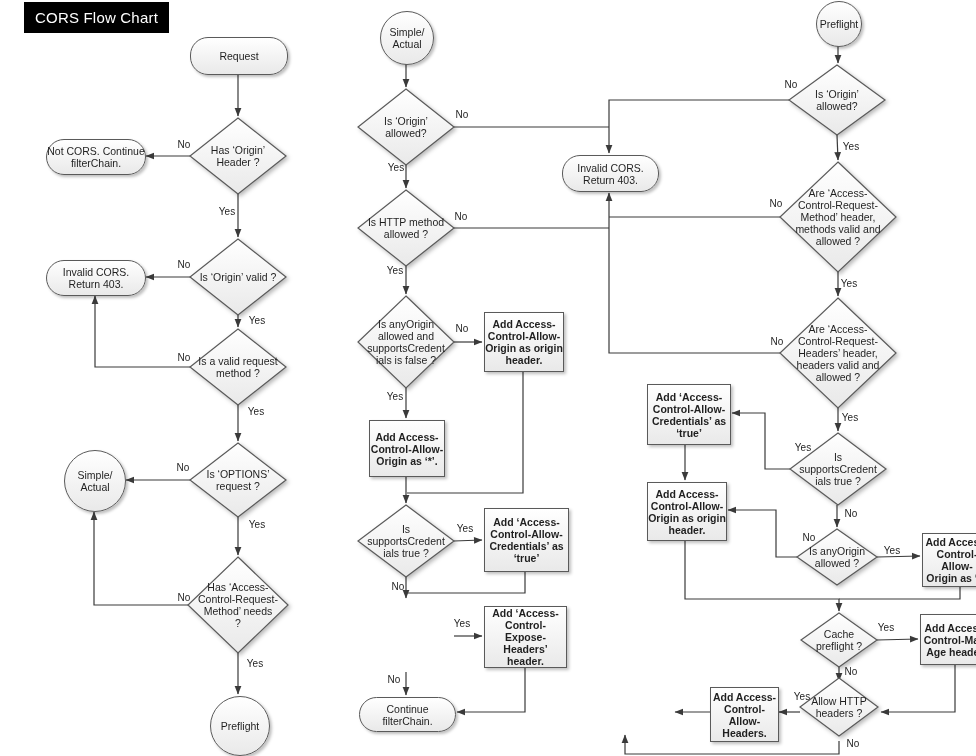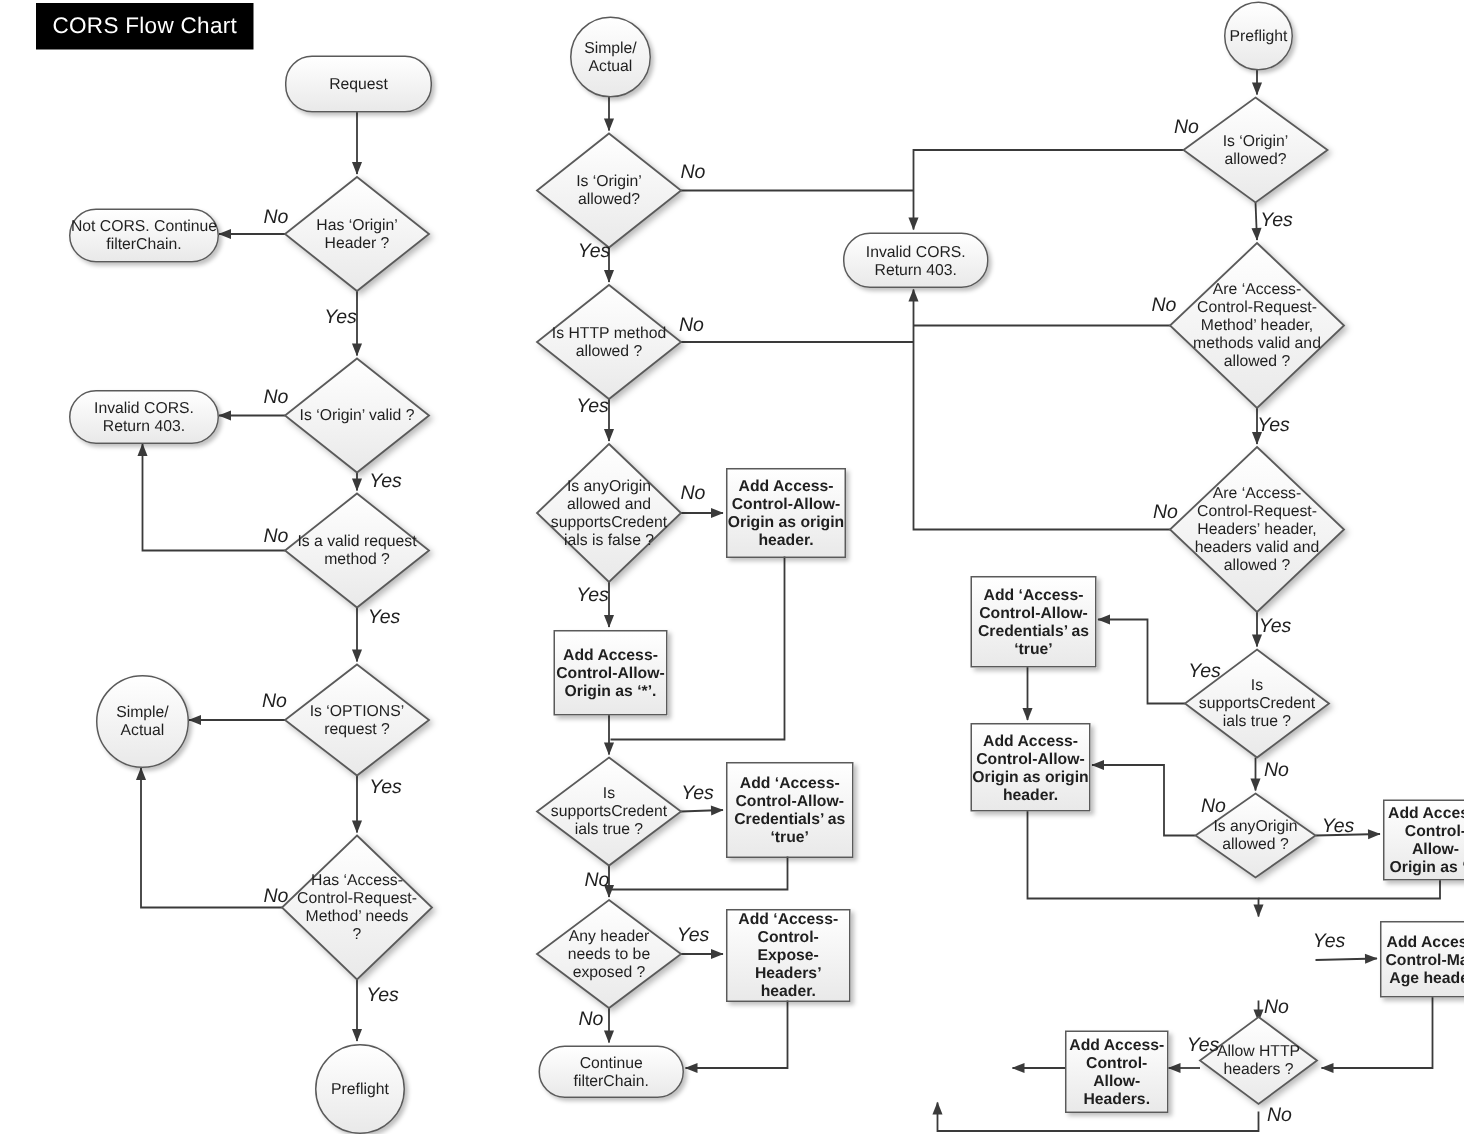--- a/index.html
+++ b/index.html
@@ -14,21 +14,21 @@
   .txt{position:relative;white-space:pre-line;}
   .stadium{background:linear-gradient(#ffffff,#e9e9e9);border:1.4px solid #5a5a5a;
            border-radius:18px;box-shadow:2px 2px 3px rgba(0,0,0,.25);}
   .rect{background:linear-gradient(#ffffff,#e9e9e9);border:1.4px solid #5a5a5a;
         box-shadow:2px 2px 3px rgba(0,0,0,.25);font-weight:bold;}
   .circle{background:linear-gradient(#ffffff,#e9e9e9);border:1.4px solid #5a5a5a;
           border-radius:50%;box-shadow:2px 2px 3px rgba(0,0,0,.25);}
   .diamond{filter:drop-shadow(2px 2px 2px rgba(0,0,0,.28));}
   .diamond svg{position:absolute;left:0;top:0;width:100%;height:100%;overflow:visible;}
   .diamond polygon{stroke:#5a5a5a;stroke-width:1.2;vector-effect:non-scaling-stroke;}
-  .lbl{position:absolute;transform:translate(-50%,-50%);font-size:13px;color:#1f1f1f;font-style:italic;}
+  .lbl{position:absolute;transform:translate(-50%,-50%);font-size:10px;color:#1f1f1f;}
 </style>
 </head>
 <body>
 
 <div id="canvas">
 
 <svg id="connectors" width="976" height="756" viewBox="0 0 976 756">
   <defs>
     <linearGradient id="shapeGrad" x1="0" y1="0" x2="0" y2="1">
       <stop offset="0" stop-color="#ffffff"></stop>
@@ -190,28 +190,20 @@
       <span class="txt">Is
 supportsCredent
 ials true ?</span>
     </div>
 <div class="node rect" style="left:462px;top:508px;width:83px;height:62px">
       <span class="txt">Add ‘Access-
 Control-Allow-
 Credentials’ as
 ‘true’</span>
     </div>
-<div class="node diamond" style="left:336px;top:600px;width:96px;height:72px">
-      <svg viewBox="0 0 100 100" preserveAspectRatio="none">
-        <polygon points="50,0 100,50 50,100 0,50" fill="url(#shapeGrad)"></polygon>
-      </svg>
-      <span class="txt">Any header
-needs to be
-exposed ?</span>
-    </div>
 <div class="node rect" style="left:462px;top:606px;width:81px;height:60px">
       <span class="txt">Add ‘Access-
 Control-Expose-
 Headers’ header.</span>
     </div>
 <div class="node stadium" style="left:337px;top:697px;width:95px;height:33px">
       <span class="txt">Continue filterChain.</span>
     </div>
 <div class="node stadium" style="left:540px;top:155px;width:95px;height:35px">
       <span class="txt">Invalid CORS.
@@ -272,20 +264,27 @@
       <svg viewBox="0 0 100 100" preserveAspectRatio="none">
         <polygon points="50,0 100,50 50,100 0,50" fill="url(#shapeGrad)"></polygon>
       </svg>
       <span class="txt">Is anyOrigin
 allowed ?</span>
     </div>
 <div class="node rect" style="left:900px;top:533px;width:68px;height:52px">
       <span class="txt">Add Access-
 Control-Allow-
 Origin as ‘*’.</span>
+    </div>
+<div class="node diamond" style="left:779px;top:613px;width:76px;height:54px">
+      <svg viewBox="0 0 100 100" preserveAspectRatio="none">
+        <polygon points="50,0 100,50 50,100 0,50" fill="url(#shapeGrad)"></polygon>
+      </svg>
+      <span class="txt">Cache
+preflight ?</span>
     </div>
 <div class="node rect" style="left:898px;top:614px;width:70px;height:49px">
       <span class="txt">Add Access-
 Control-Max-
 Age header.</span>
     </div>
 <div class="node diamond" style="left:778px;top:678px;width:78px;height:58px">
       <svg viewBox="0 0 100 100" preserveAspectRatio="none">
         <polygon points="50,0 100,50 50,100 0,50" fill="url(#shapeGrad)"></polygon>
       </svg>

